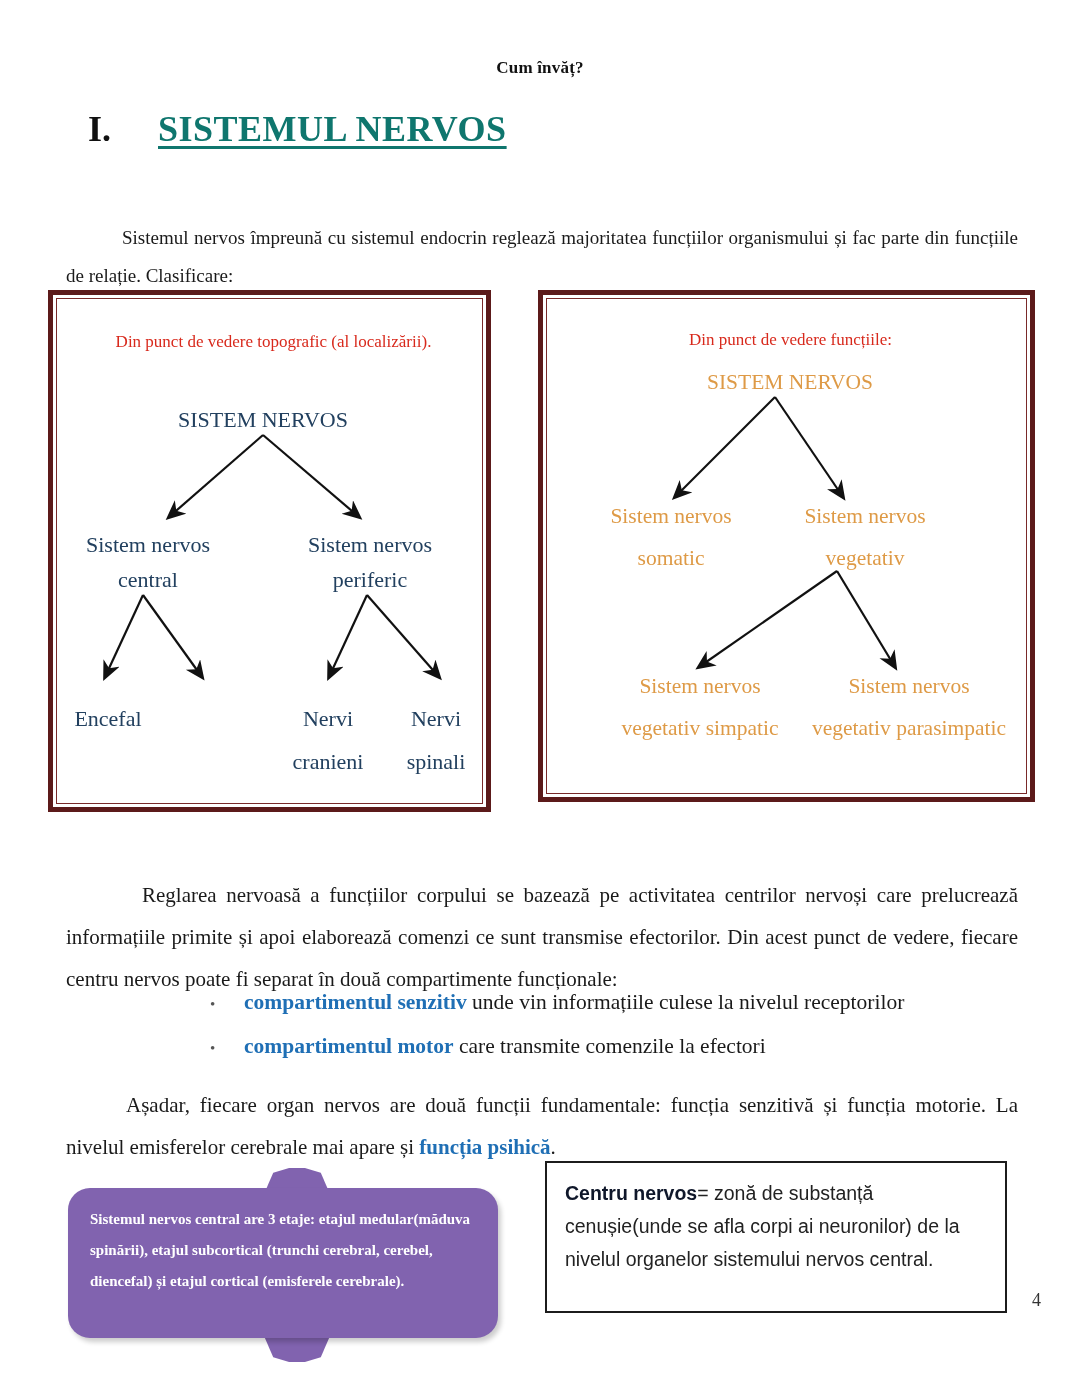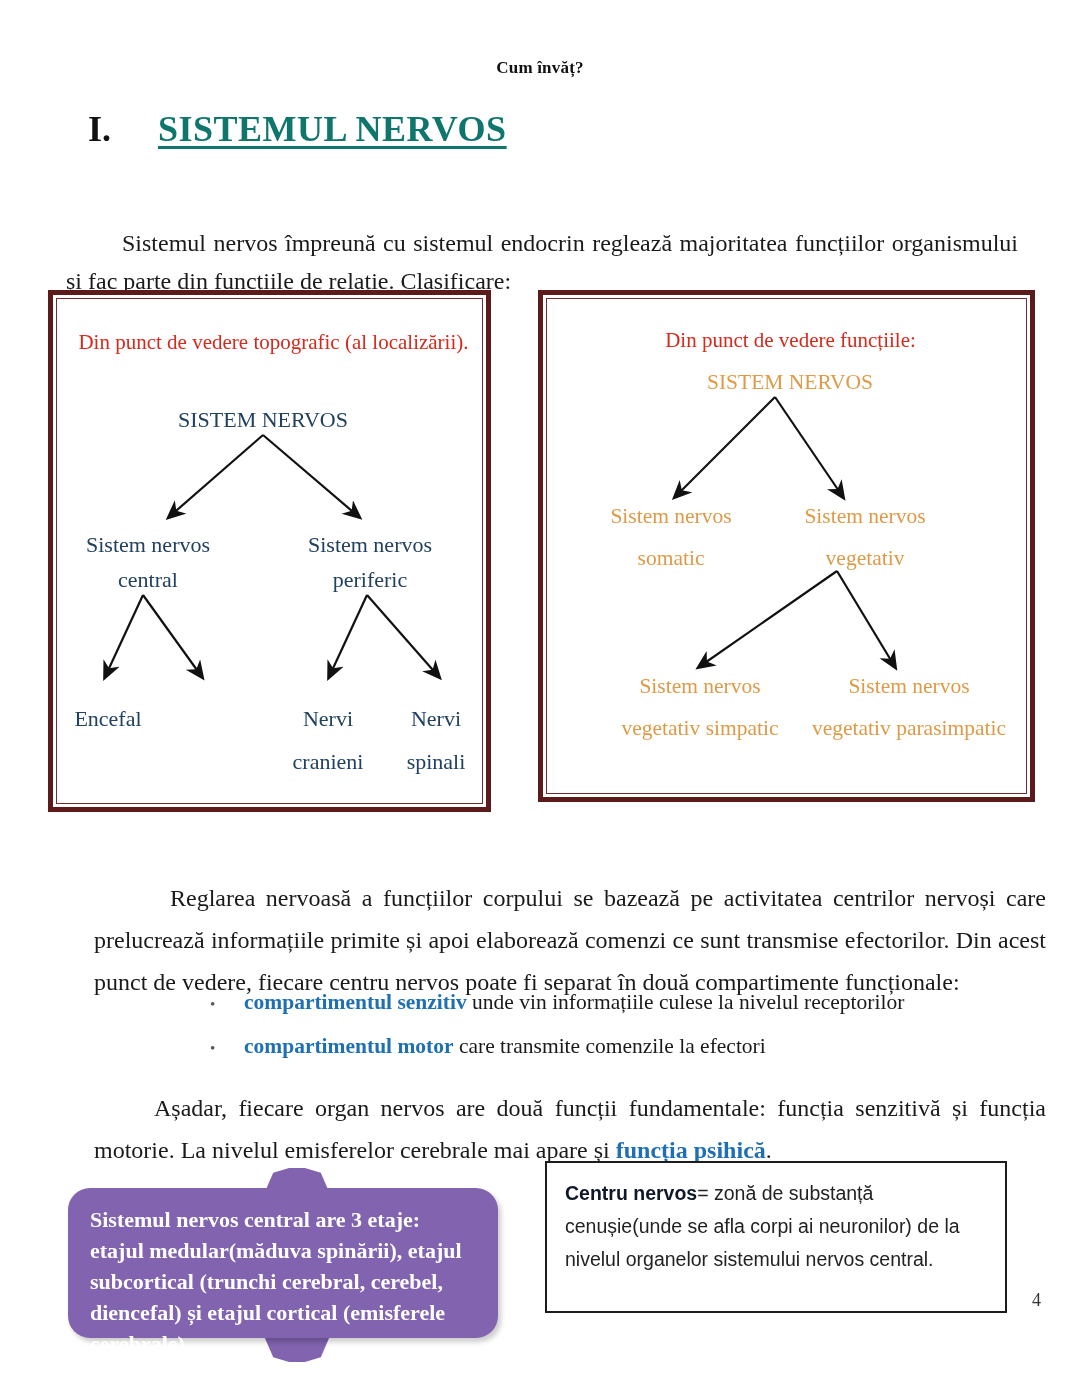--- a/index.html
+++ b/index.html
@@ -55,21 +55,21 @@
     text-decoration-thickness: 3px;
     letter-spacing: .5px;
   }
 
   
   .intro-par {
     position: absolute;
     top: 200px;
     left: 66px;
     width: 952px;
-    font-size: 24px;
+    font-size: 19px;
     line-height: 38px;
     text-align: justify;
     text-indent: 56px;
     color: #1a1a1a;
   }
 
   
   .diagram-box {
     position: absolute;
     box-sizing: border-box;
@@ -89,21 +89,21 @@
   #box-functional  { left: 538px; top: 290px; width: 497px; height: 512px; }
 
   .node {
     position: absolute;
     text-align: center;
     line-height: 34px;
     white-space: pre-line;
   }
   .cap-red {
     color: #D8291C;
-    font-size: 21px;
+    font-size: 17px;
   }
   .cap-navy {
     color: #22405f;
     font-size: 22px;
   }
   .cap-orange {
     color: #DE9A46;
     font-size: 21.5px;
   }
 
@@ -113,25 +113,24 @@
     top: 0;
     overflow: visible;
     pointer-events: none;
   }
 
   
   .body-par {
     position: absolute;
     left: 66px;
     width: 952px;
-    font-size: 24px;
+    font-size: 21px;
     line-height: 42px;
     text-align: justify;
     color: #1a1a1a;
-    margin-left: 28px;
   }
   #par-reglarea { top: 853px; text-indent: 76px; }
   #par-asadar   { top: 1063px; text-indent: 60px; }
 
   .bullet-list {
     position: absolute;
     left: 210px;
     top: 981px;
     width: 812px;
     font-size: 21.5px;
@@ -166,21 +165,21 @@
     height: 150px;
     background: #8163AF;
     border-radius: 22px;
     box-shadow: 3px 4px 5px rgba(0,0,0,.20);
     box-sizing: border-box;
     padding: 16px 22px 10px 22px;
   }
   #callout-purple .bubble-text {
     color: #ffffff;
     font-weight: bold;
-    font-size: 22px;
+    font-size: 15px;
     line-height: 31px;
     font-family: "Liberation Serif", serif;
     white-space: pre-line;
   }
   .tab-notch {
     position: absolute;
     width: 66px;
     height: 26px;
     background: #8163AF;
     left: 196px;

